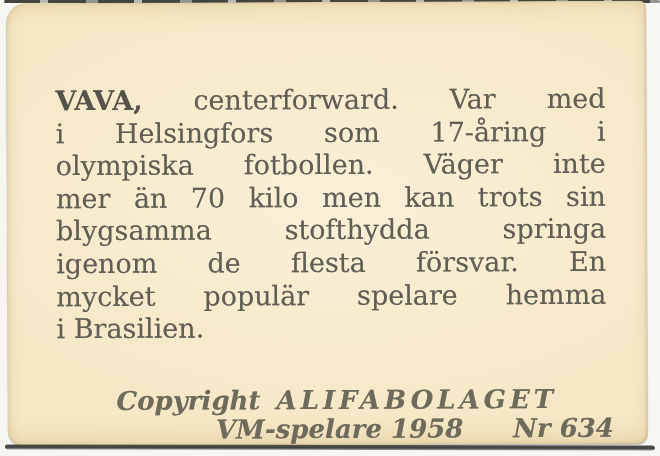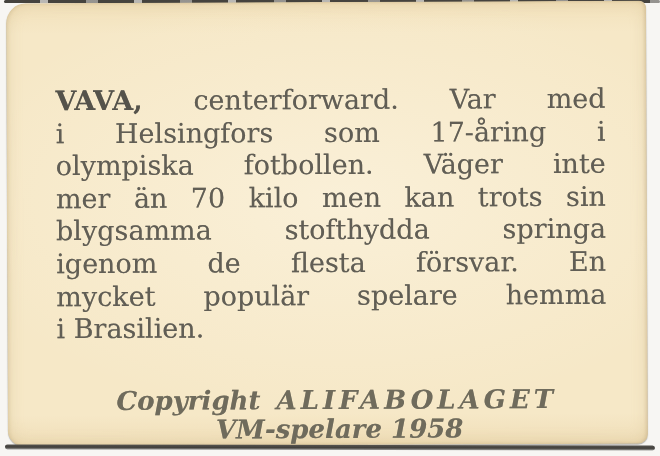--- a/index.html
+++ b/index.html
@@ -104,19 +104,20 @@
       <div class="tline-left">i Brasilien.</div>
     </div>
 
     <div class="footer-copyright">
       <span>Copyright</span>
       <span class="publisher">ALIFABOLAGET</span>
     </div>
 
     <div class="footer-series-row">
       <span>VM-spelare 1958</span>
+      <span>Nr 634</span>
     </div>
 
   </div>
 
   <div class="scan-bottom"></div>
 
 </div>
 
 </body></html>

